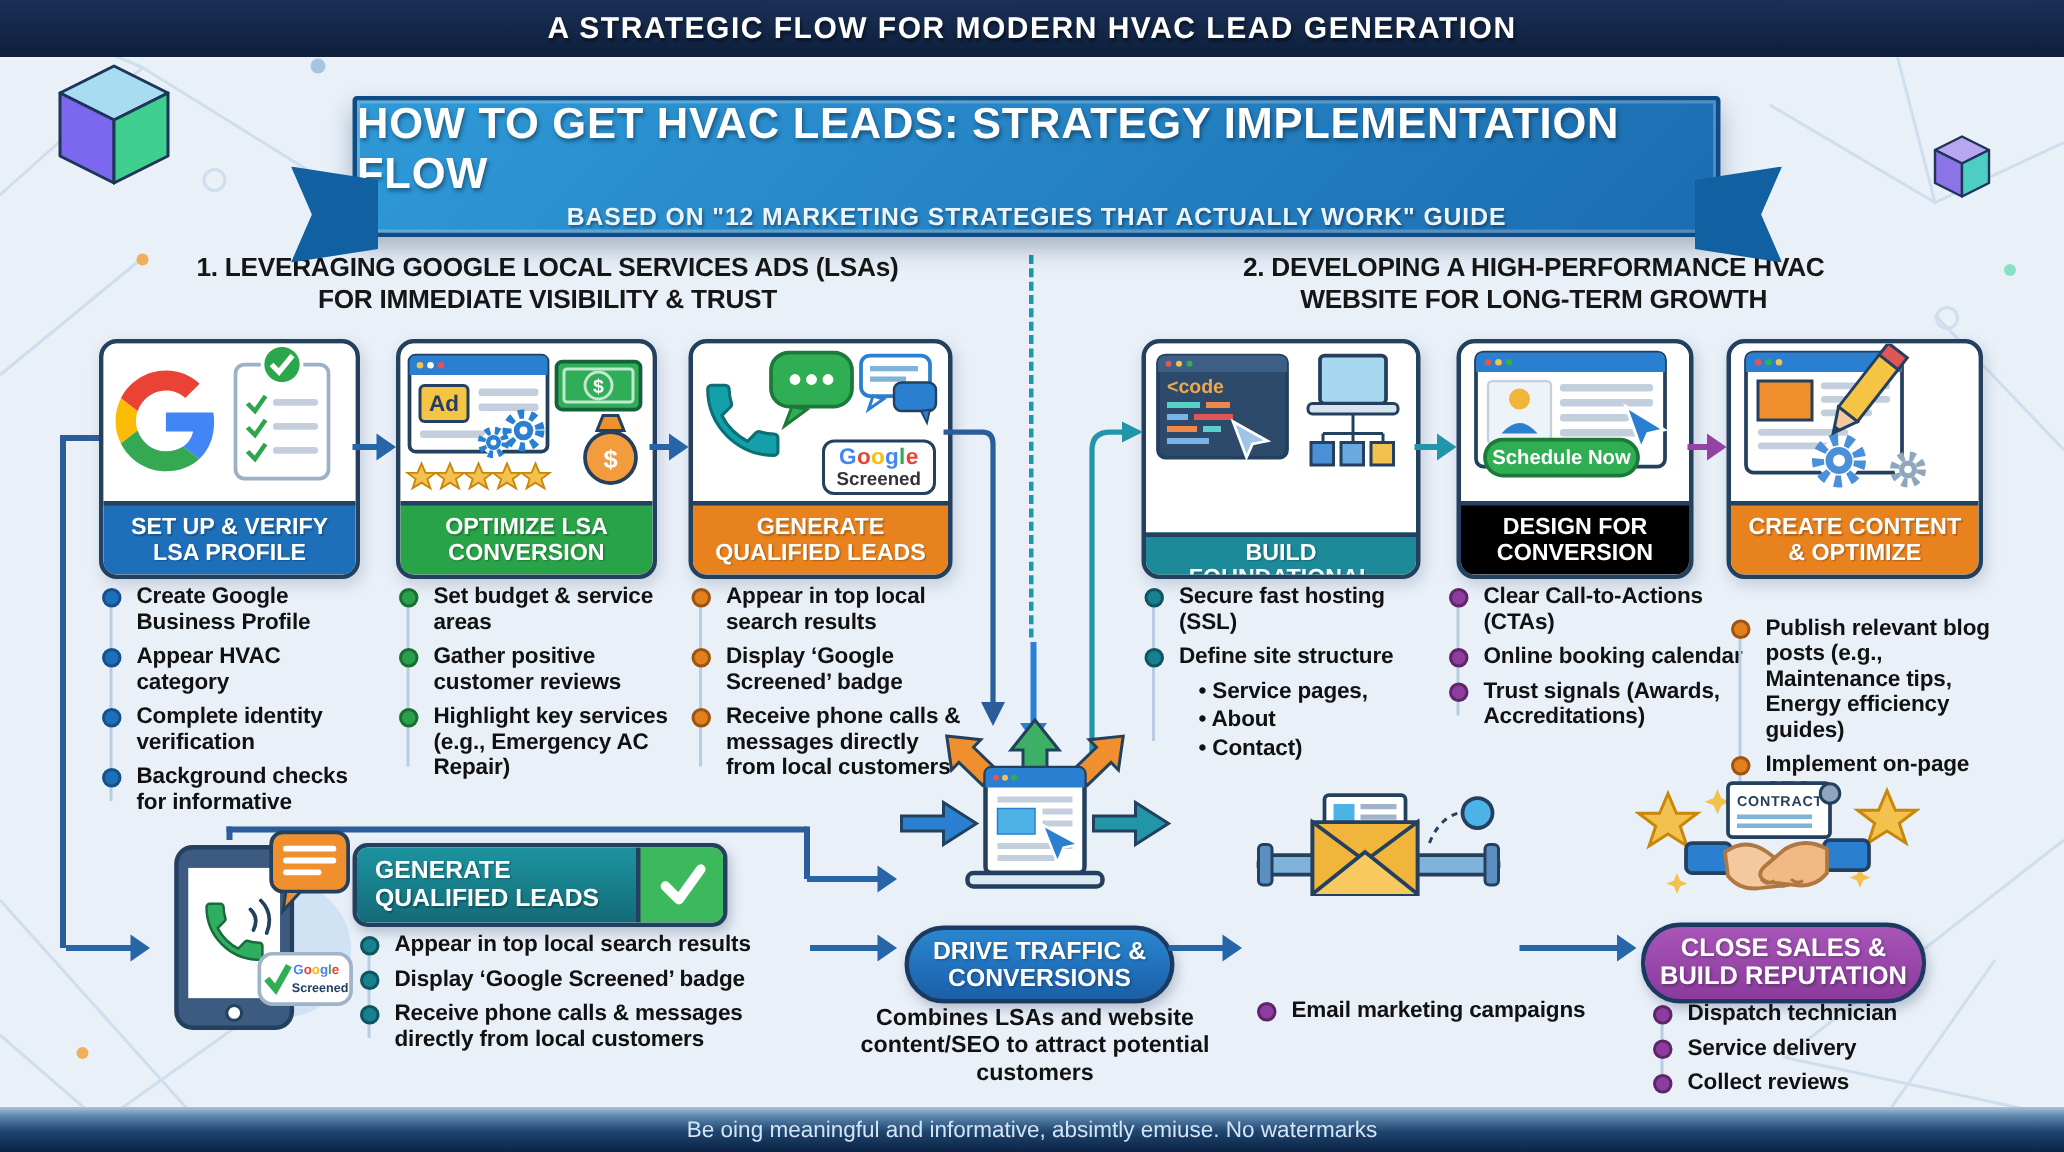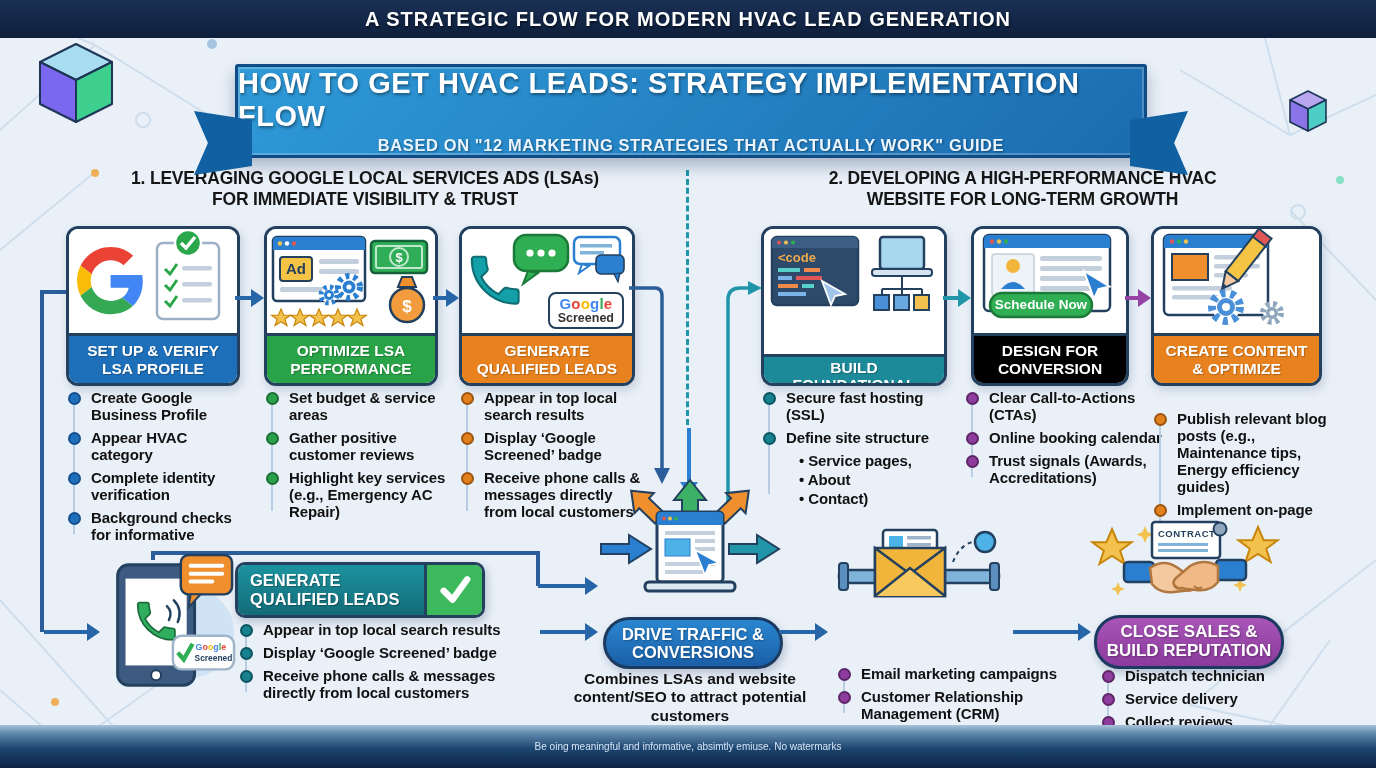--- a/index.html
+++ b/index.html
@@ -71,23 +71,23 @@
   .genbanner .gtxt{background:linear-gradient(180deg,#1d93a0,#136b77);color:#fff;font-weight:800;
            font-size:16.5px;line-height:1.15;display:flex;align-items:center;padding:6px 12px;width:162px;
            text-shadow:1px 1px 1px rgba(0,0,0,.3);}
   .genbanner .gchk{width:55px;background:#3cb95d;border-left:3px solid #23405f;
            display:flex;align-items:center;justify-content:center;}
   .drivedesc{position:absolute;text-align:center;font-weight:700;font-size:15.5px;line-height:1.18;color:#111;}
   .badge{position:absolute;background:#fff;border:2.5px solid #23405f;border-radius:8px;
          padding:2px 8px;text-align:center;line-height:1.05;}
   .badge .gword{font-size:15px;font-weight:700;letter-spacing:.2px;}
   .badge .scr{font-size:12.5px;font-weight:700;color:#333;}
-  .caption{position:absolute;left:0;bottom:0;width:1376px;height:43px;
+  .caption{position:absolute;left:0;bottom:0;width:1376px;height:30px;
            background:linear-gradient(180deg,#a8c3da 0%,#5d87ac 20%,#1d4570 55%,#0c2344 100%);
-           display:flex;align-items:center;justify-content:center;color:#d5e4f2;font-size:10px;}
+           display:flex;align-items:center;justify-content:center;color:#d5e4f2;font-size:15px;}
   svg text{font-family:"Liberation Sans",sans-serif;}
 </style>
 </head>
 <body>
 
 <div class="stage">
 
   <svg class="abs" width="1376" height="768" style="left:0;top:0">
     <g stroke="#b9d0e4" stroke-width="2" fill="none" opacity=".55">
       <path d="M0 130 L95 45 L240 135 M60 30 L95 45 M0 250 L95 172 M1180 70 L1290 135 L1376 95 M1265 38 L1290 135 M1376 300 L1290 210"></path>
@@ -200,21 +200,21 @@
         </g>
         <g fill="#f2c14e" stroke="#c8860b" stroke-width="1.3">
           <polygon transform="translate(14,89) scale(.95)" points="0,-9.5 2.8,-2.9 9.8,-2.9 4.1,1.4 6.3,8 0,4 -6.3,8 -4.1,1.4 -9.8,-2.9 -2.8,-2.9"></polygon>
           <polygon transform="translate(33,89) scale(.95)" points="0,-9.5 2.8,-2.9 9.8,-2.9 4.1,1.4 6.3,8 0,4 -6.3,8 -4.1,1.4 -9.8,-2.9 -2.8,-2.9"></polygon>
           <polygon transform="translate(52,89) scale(.95)" points="0,-9.5 2.8,-2.9 9.8,-2.9 4.1,1.4 6.3,8 0,4 -6.3,8 -4.1,1.4 -9.8,-2.9 -2.8,-2.9"></polygon>
           <polygon transform="translate(71,89) scale(.95)" points="0,-9.5 2.8,-2.9 9.8,-2.9 4.1,1.4 6.3,8 0,4 -6.3,8 -4.1,1.4 -9.8,-2.9 -2.8,-2.9"></polygon>
           <polygon transform="translate(90,89) scale(.95)" points="0,-9.5 2.8,-2.9 9.8,-2.9 4.1,1.4 6.3,8 0,4 -6.3,8 -4.1,1.4 -9.8,-2.9 -2.8,-2.9"></polygon>
         </g>
       </svg>
     </div>
-    <div class="cfoot f-green">OPTIMIZE LSA PERFORMANCE</div>
+    <div class="cfoot f-green">OPTIMIZE LSA CONVERSION</div>
   </div>
 
   <div class="card" style="left:459px;top:226px;width:170px;height:154px;">
     <div class="icon-area">
       <svg width="170" height="100" viewBox="0 0 170 100">
         <path transform="translate(2,20) scale(2.6)" fill="#14a0a8" stroke="#0d6e74" stroke-width=".8" d="M6.62 10.79c1.44 2.83 3.76 5.14 6.59 6.59l2.2-2.2c.27-.27.67-.36 1.02-.24 1.12.37 2.33.57 3.57.57.55 0 1 .45 1 1V20c0 .55-.45 1-1 1-9.39 0-17-7.61-17-17 0-.55.45-1 1-1h3.5c.55 0 1 .45 1 1 0 1.25.2 2.45.57 3.57.11.35.03.74-.25 1.02l-2.2 2.2z"></path>
         <rect x="52" y="6" width="54" height="36" rx="12" fill="#2fae53" stroke="#1c7a39" stroke-width="2.5"></rect>
         <path d="M66 42 l-5 13 15 -11 z" fill="#2fae53" stroke="#1c7a39" stroke-width="2"></path>
         <circle cx="68" cy="24" r="3.6" fill="#fff"></circle>
           <circle cx="79" cy="24" r="3.6" fill="#fff"></circle>
@@ -469,21 +469,20 @@
         <rect x="72" y="17" width="24" height="3.5" fill="#9fb4c8"></rect>
         <rect x="54" y="27" width="42" height="3.5" fill="#9fb4c8"></rect>
       <polygon points="40,22 110,22 110,70 40,70" fill="#f2b53c" stroke="#23405f" stroke-width="2.5"></polygon>
       <polygon points="40,22 75,48 110,22 110,70 40,70" fill="#f2b53c" stroke="#23405f" stroke-width="2.5"></polygon>
       <polyline points="40,70 75,42 110,70" fill="#f7c95e" stroke="#23405f" stroke-width="2.5"></polyline>
     </g>
   </svg>
 
   <ul class="blt" style="left:838px;top:666px;width:245px;--dot:#8e3d9e;--dotb:#5e2569;">
     <li>Email marketing campaigns</li>
-    <li>Customer Relationship Management (CRM)</li>
   </ul>
 
   <div class="ar" style="left:1013px;top:630px;width:66px;"></div>
 
   <svg class="abs" width="190" height="95" viewBox="0 0 190 95" style="left:1090px;top:520px;">
     <polygon transform="translate(22,28) scale(2)" points="0,-9.5 2.8,-2.9 9.8,-2.9 4.1,1.4 6.3,8 0,4 -6.3,8 -4.1,1.4 -9.8,-2.9 -2.8,-2.9" fill="#f2c14e" stroke="#c8860b" stroke-width="1"></polygon>
     <polygon transform="translate(168,26) scale(2)" points="0,-9.5 2.8,-2.9 9.8,-2.9 4.1,1.4 6.3,8 0,4 -6.3,8 -4.1,1.4 -9.8,-2.9 -2.8,-2.9" fill="#f2c14e" stroke="#c8860b" stroke-width="1"></polygon>
     <g fill="#f2c14e">
       <path d="M55 6 l2.5 6 6 2.5 -6 2.5 -2.5 6 -2.5 -6 -6 -2.5 6 -2.5 z"></path>
       <path d="M150 58 l2 5 5 2 -5 2 -2 5 -2 -5 -5 -2 5 -2 z"></path>

